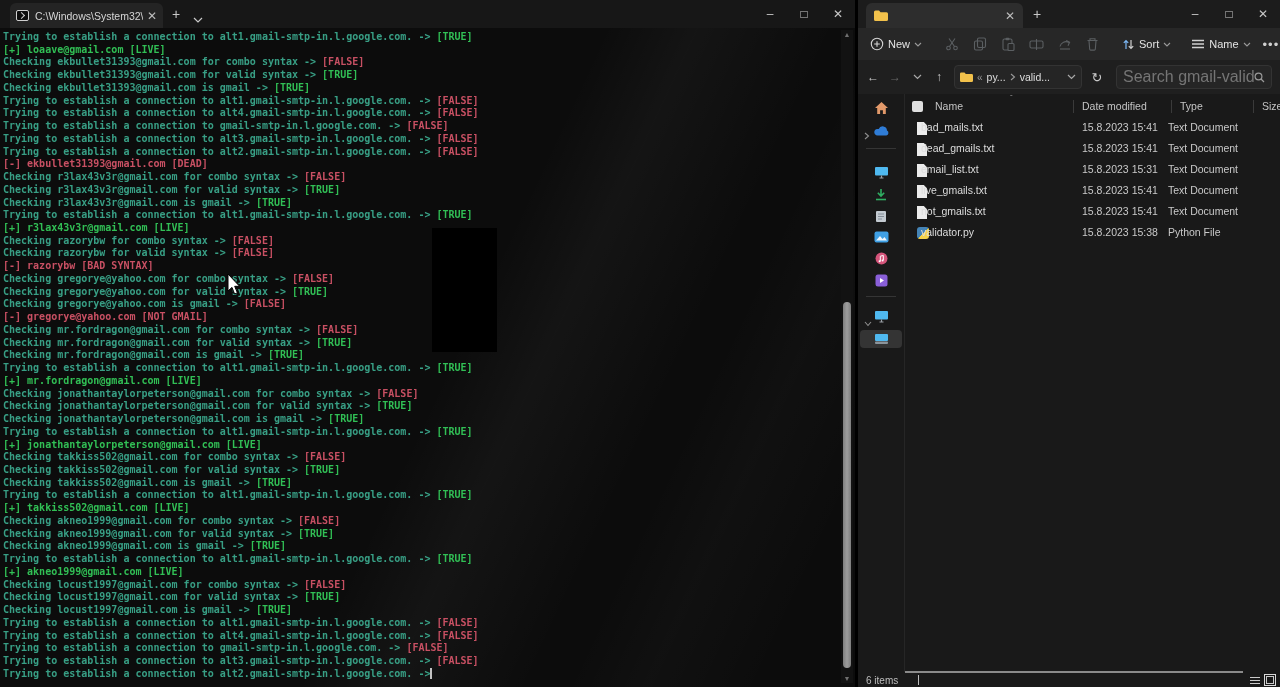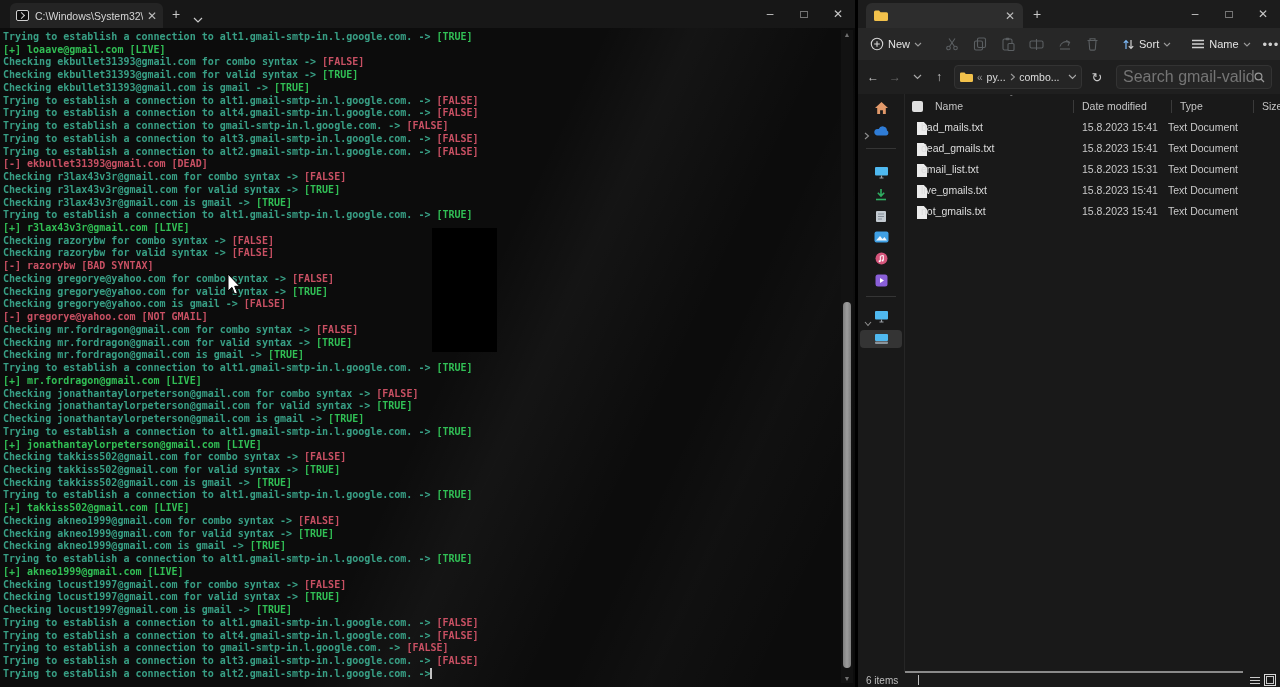--- a/index.html
+++ b/index.html
@@ -238,21 +238,21 @@
     <span class="nav-btn">↑</span>
     <div class="crumb-box">
       <svg class="folder" width="13" height="10">
           <path d="M0 1.8 a1.3 1.3 0 0 1 1.3-1.3 H4.5 l1.3 1.6 H11.7 A1.3 1.3 0 0 1 13 3.4 V8.7 A1.3 1.3 0 0 1 11.7 10 H1.3 A1.3 1.3 0 0 1 0 8.7 Z" fill="#f2c14b"></path>
         </svg>
       <span class="crumb-ovf">«</span>
       <span>py...</span>
       <svg width="6" height="8">
           <polyline points="1,1 4.5,4 1,7" fill="none" stroke="#9a9a9a" stroke-width="1.1"></polyline>
         </svg>
-      <span>combo...</span>
+      <span>valid...</span>
       <span style="flex:1"></span>
       <svg width="9" height="6">
           <polyline points="1,1 4.5,4.5 8,1" fill="none" stroke="#a8a8a8" stroke-width="1.2"></polyline>
         </svg>
     </div>
     <span class="refresh-btn">↻</span>
     <div class="search-box">
       <input placeholder="Search gmail-validator" style="">
       <svg width="11" height="11">
           <circle cx="4.5" cy="4.5" r="3.4" fill="none" stroke="#9a9a9a" stroke-width="1.2"></circle>
@@ -373,20 +373,26 @@
             <span class="fname">live_gmails.txt</span>
             <span class="fdate">15.8.2023 15:41</span>
             <span class="ftype">Text Document</span>
           </div>
           <div class="frow">
             <span class="ficon text"></span>
             <span class="fname">not_gmails.txt</span>
             <span class="fdate">15.8.2023 15:41</span>
             <span class="ftype">Text Document</span>
           </div>
+          <div class="frow">
+            <span class="ficon python"></span>
+            <span class="fname">validator.py</span>
+            <span class="fdate">15.8.2023 15:38</span>
+            <span class="ftype">Python File</span>
+          </div>
         </div>
     </div>
   </div>
 </div>
 
 <div class="exp-hscroll"></div>
 
 <div class="exp-statusbar">
   <span class="status-items">6 items</span>
   <span class="status-caret"></span>

